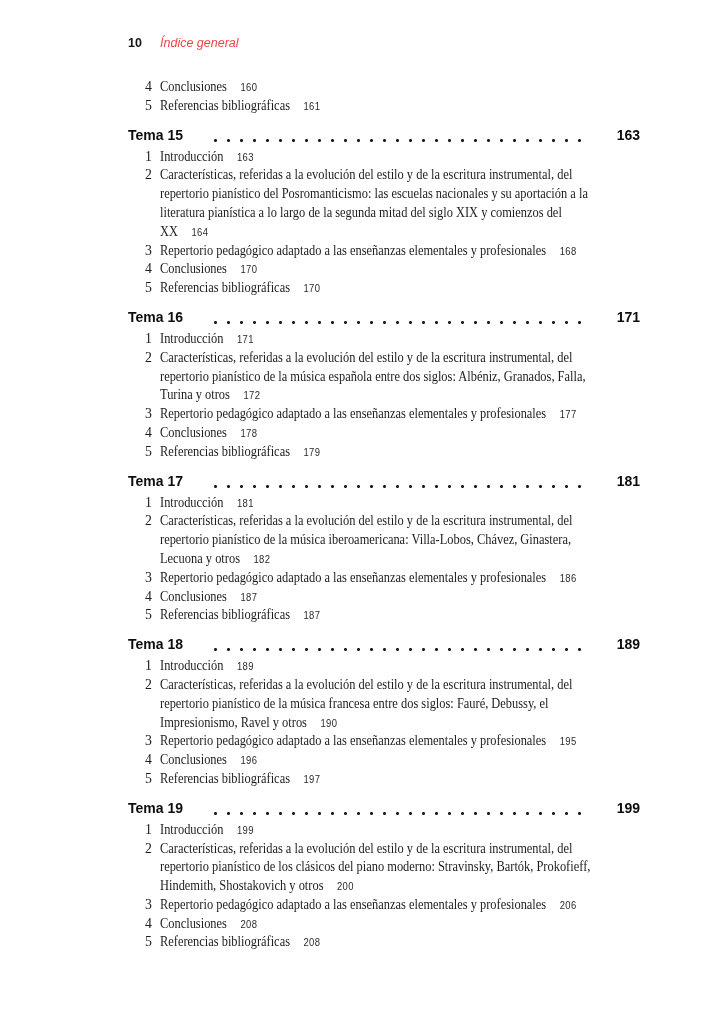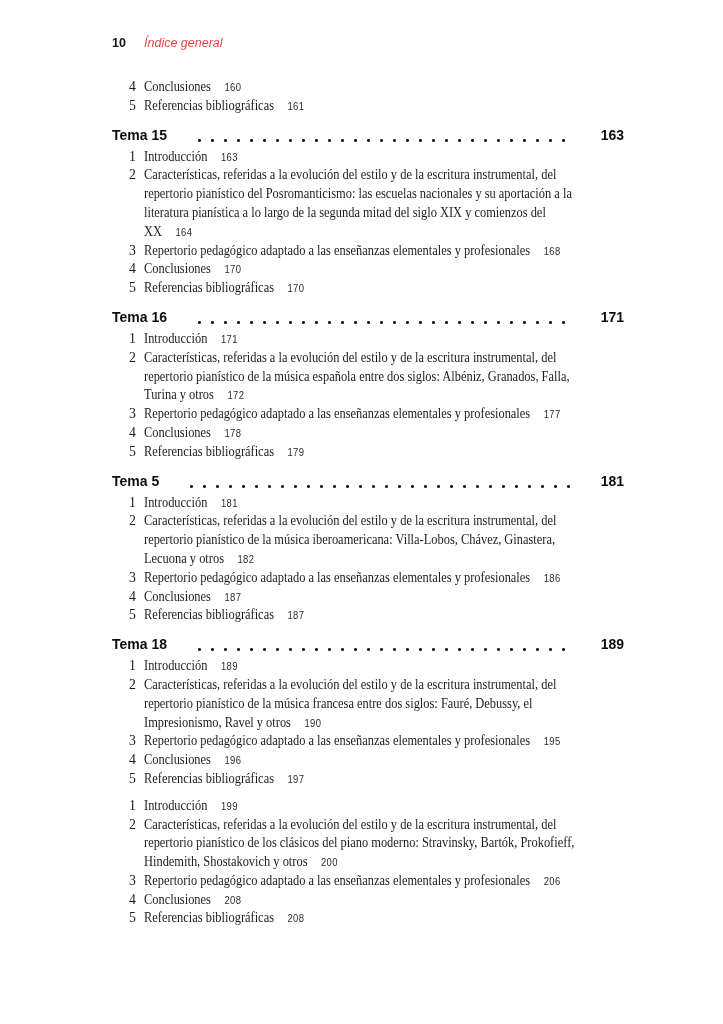--- a/index.html
+++ b/index.html
@@ -7,21 +7,21 @@
     position: relative;
     width: 723px;
     height: 1024px;
     background: #ffffff;
     overflow: hidden;
     font-family: "Liberation Serif", serif;
     color: #1c1c1c;
   }
   .content {
     position: absolute;
-    left: 112px;
+    left: 128px;
     top: 36px;
     width: 560px;
   }
   
   .running-head {
     display: flex;
     align-items: baseline;
     font-family: "Liberation Sans", sans-serif;
     font-size: 12.5px;
     color: #161616;
@@ -197,21 +197,21 @@
     <span class="num">5</span>
     <span class="item-body">
                 <div class="line"><span>Referencias bibliográficas</span><span class="pagenum">179</span></div>
               </span>
   </div>
 </div>
   </section>
 
   <section class="tema">
     <div class="tema-heading">
-      <span class="tema-title">Tema 5</span>
+      <span class="tema-title">Tema 17</span>
       <span class="leader"></span>
       <span class="tema-page">181</span>
     </div>
     <div class="tema-items">
   <div class="item">
     <span class="num">1</span>
     <span class="item-body">
                 <div class="line"><span>Introducción</span><span class="pagenum">181</span></div>
               </span>
   </div>
@@ -288,20 +288,25 @@
   <div class="item">
     <span class="num">5</span>
     <span class="item-body">
                 <div class="line"><span>Referencias bibliográficas</span><span class="pagenum">197</span></div>
               </span>
   </div>
 </div>
   </section>
 
   <section class="tema">
+    <div class="tema-heading">
+      <span class="tema-title">Tema 19</span>
+      <span class="leader"></span>
+      <span class="tema-page">199</span>
+    </div>
     <div class="tema-items">
   <div class="item">
     <span class="num">1</span>
     <span class="item-body">
                 <div class="line"><span>Introducción</span><span class="pagenum">199</span></div>
               </span>
   </div>
 
   <div class="item">
     <span class="num">2</span>

